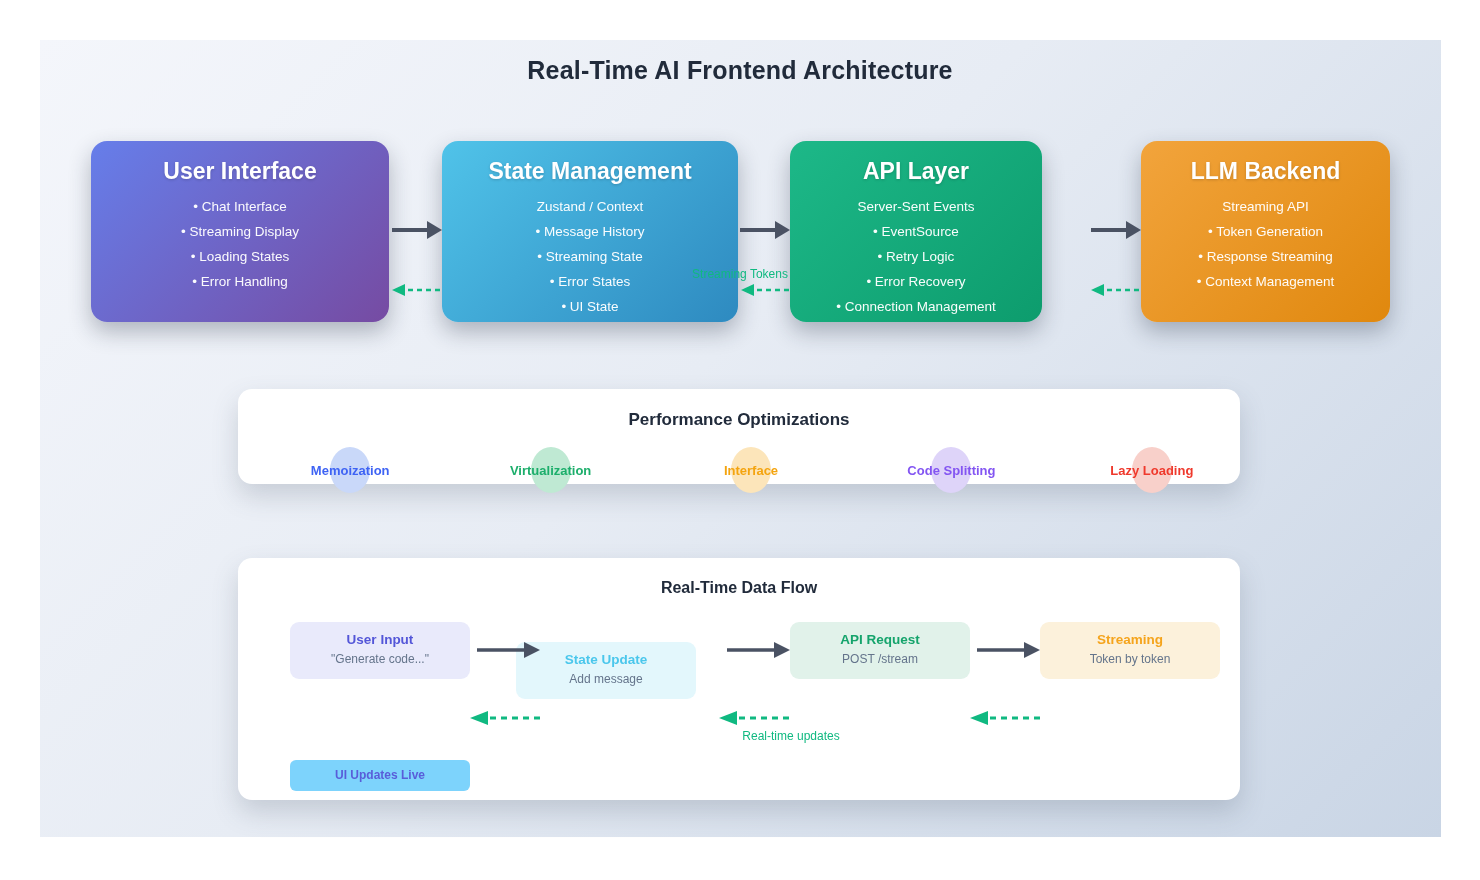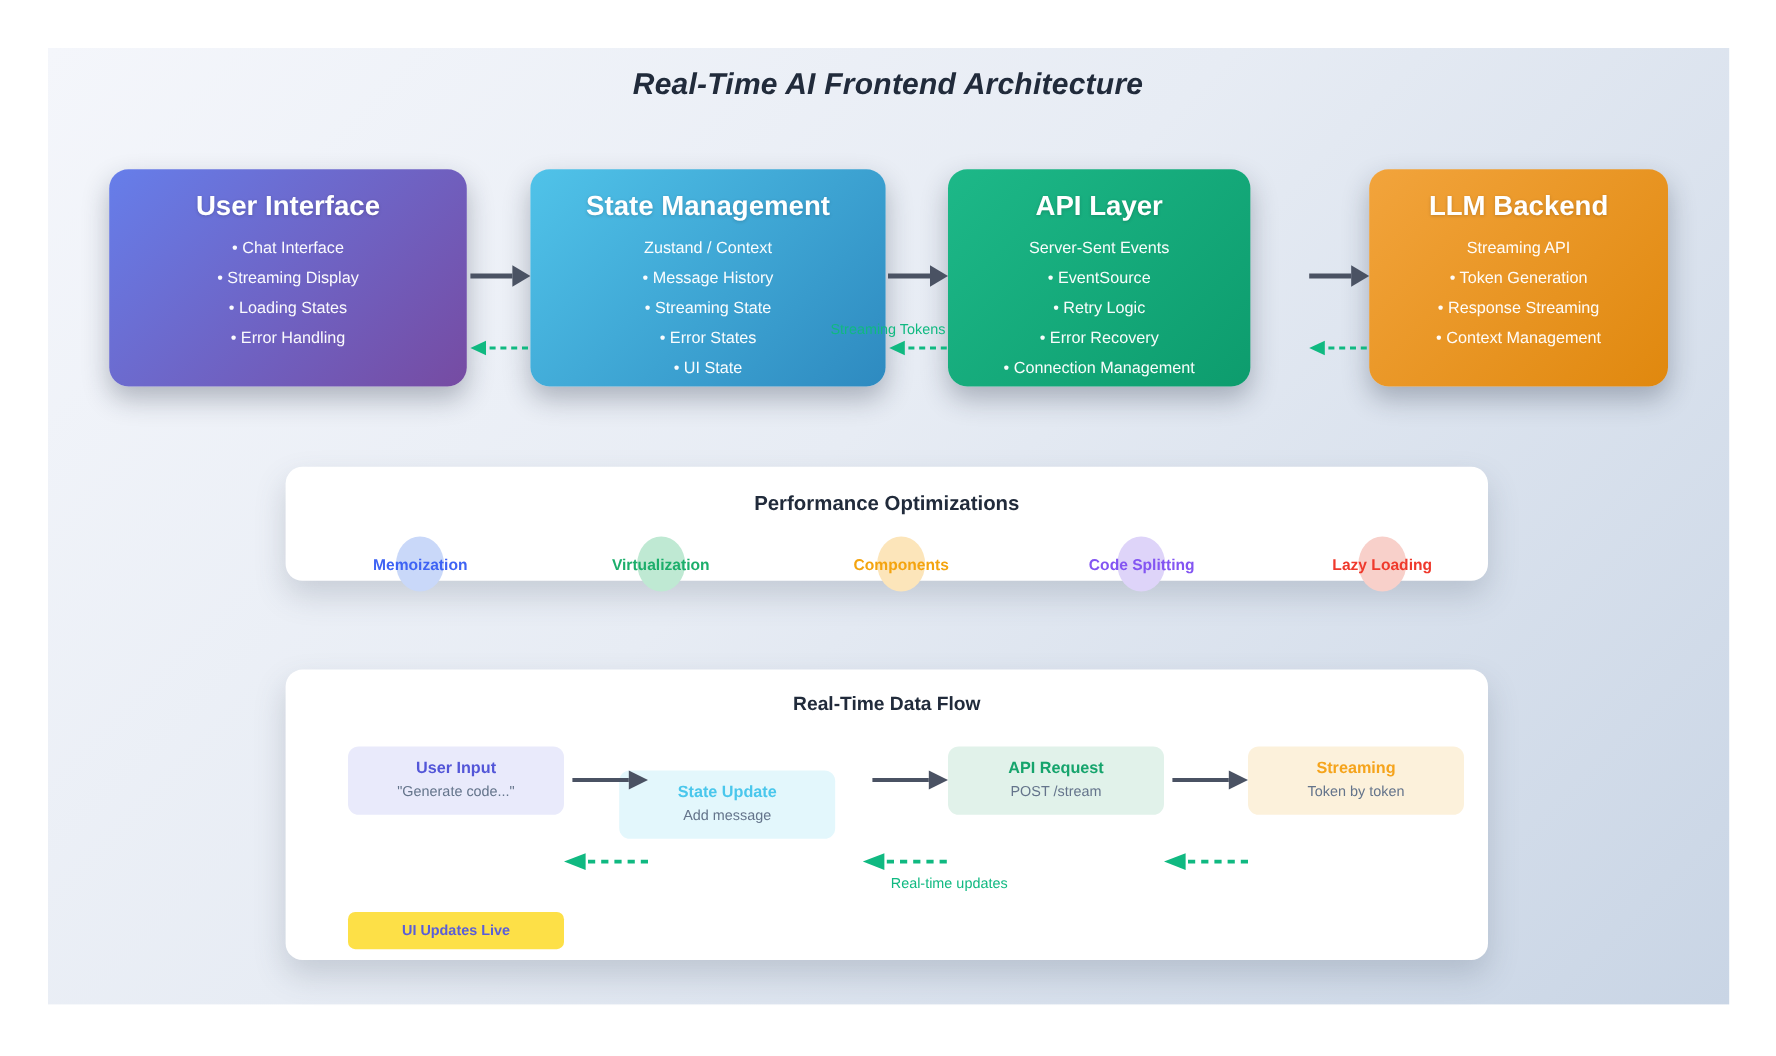--- a/index.html
+++ b/index.html
@@ -7,21 +7,21 @@
     position:relative;width:1480px;height:880px;background:#ffffff;overflow:hidden;
     font-family:"Liberation Sans", sans-serif;
     --dark:#4a5263; --green:#10b981; --heading:#212b3b; --muted:#64748b;
   }
   .panel{
     position:absolute;left:40px;top:40px;width:1401px;height:797px;
     background:linear-gradient(135deg,var(--p1) 0%, #e7ecf4 45%, var(--p2) 100%);
   }
   .main-title{
     position:absolute;left:0;top:56px;width:1480px;text-align:center;
-    font-size:25px;font-weight:bold;color:var(--heading);letter-spacing:.2px;font-style:italic;
+    font-size:25px;font-weight:bold;color:var(--heading);letter-spacing:.2px;
   }
   .layer-box{
     position:absolute;top:141px;height:181px;border-radius:16px;color:#fff;text-align:center;
     background:linear-gradient(135deg,var(--c1),var(--c2));
     box-shadow:0 10px 22px rgba(30,41,59,.30);
   }
   .layer-title{margin-top:17px;font-size:23px;font-weight:bold;text-shadow:0 1px 3px rgba(0,0,0,.18);}
   .layer-lines{margin-top:9px;font-size:13.5px;line-height:25px;color:rgba(255,255,255,.97);}
   .layer-lines div{white-space:nowrap;}
   .card{
@@ -112,21 +112,21 @@
       <div class="perf-item">
         <span class="perf-circle" style="background: rgb(201, 216, 249);"></span>
         <span class="perf-label" style="color: rgb(62, 99, 244);">Memoization</span>
       </div>
       <div class="perf-item">
         <span class="perf-circle" style="background: rgb(191, 233, 211);"></span>
         <span class="perf-label" style="color: rgb(28, 174, 107);">Virtualization</span>
       </div>
       <div class="perf-item">
         <span class="perf-circle" style="background: rgb(252, 229, 186);"></span>
-        <span class="perf-label" style="color: rgb(244, 164, 15);">Components</span>
+        <span class="perf-label" style="color: rgb(244, 164, 15);">Interface</span>
       </div>
       <div class="perf-item">
         <span class="perf-circle" style="background: rgb(222, 212, 249);"></span>
         <span class="perf-label" style="color: rgb(131, 85, 242);">Code Splitting</span>
       </div>
       <div class="perf-item">
         <span class="perf-circle" style="background: rgb(248, 208, 202);"></span>
         <span class="perf-label" style="color: rgb(239, 57, 44);">Lazy Loading</span>
       </div>
     </div>
@@ -148,21 +148,21 @@
     <div class="step-title" style="color: rgb(21, 164, 108);">API Request</div>
     <div class="step-sub">POST /stream</div>
   </div>
   <div class="flow-step" style="left: 1040px; background: rgb(252, 241, 219);">
     <div class="step-title" style="color: rgb(245, 164, 28);">Streaming</div>
     <div class="step-sub">Token by token</div>
   </div>
 
   <div class="flow-label lbl-realtime">Real-time updates</div>
 
-  <div class="badge" style="background: #fde047; color: rgb(89, 93, 217);">UI Updates Live</div>
+  <div class="badge" style="background: #7dd3fc; color: rgb(89, 93, 217);">UI Updates Live</div>
 
   <svg class="arrows" width="1480" height="880">
 
     <g>
       <line class="sline" x1="392" y1="230" x2="427" y2="230" stroke-width="4"></line>
       <polygon class="shead" points="427,221 427,239 442,230"></polygon>
     </g>
     <g>
       <line class="sline" x1="740" y1="230" x2="775" y2="230" stroke-width="4"></line>
       <polygon class="shead" points="775,221 775,239 790,230"></polygon>

